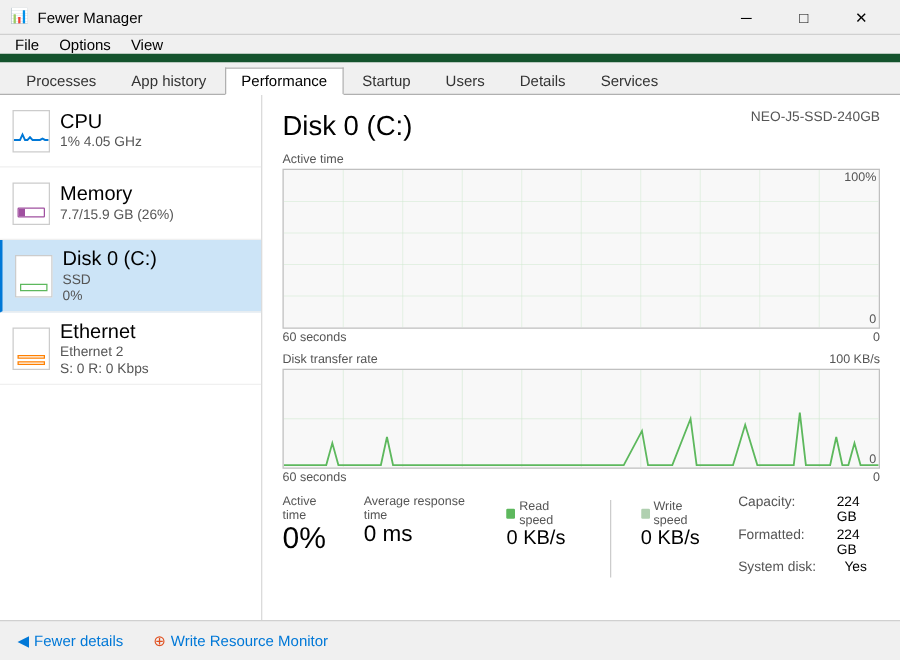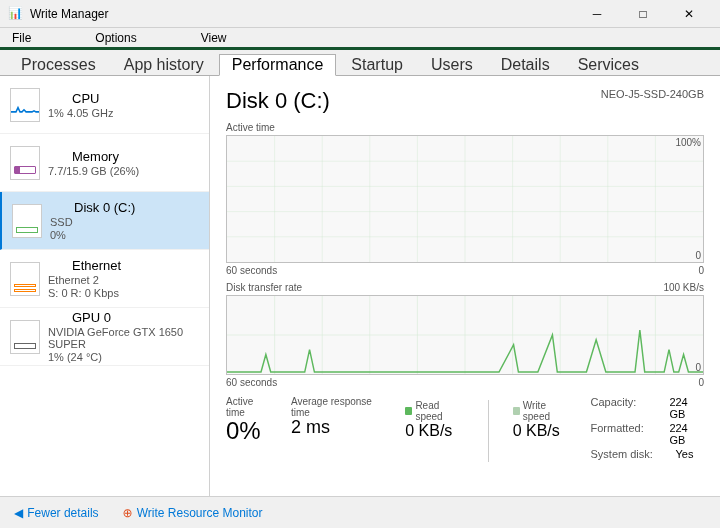--- a/index.html
+++ b/index.html
@@ -24,22 +24,21 @@
       display: flex; align-items: center; justify-content: center;
     }
 
     
     .menu-bar {
       background: #f0f0f0;
       height: 22px;
       display: flex;
       align-items: center;
       padding: 0 4px;
-      border-bottom: 3px solid #14532d;
-      gap: 48px;
+      border-bottom: 7px solid #14532d;
     }
     .menu-item {
       padding: 2px 8px;
       cursor: pointer;
       font-size: 12px;
       color: #000;
       height: 22px;
       display: flex;
       align-items: center;
     }
@@ -49,21 +48,21 @@
       background: #f0f0f0;
       height: 26px;
       display: flex;
       align-items: flex-end;
       padding: 0 8px;
       border-bottom: 1px solid #b0b0b0;
     }
     .tab {
       padding: 4px 12px;
       cursor: pointer;
-      font-size: 16px;
+      font-size: 12px;
       color: #333;
       border: 1px solid transparent;
       border-bottom: none;
       margin-right: 2px;
       height: 22px;
       display: flex;
       align-items: center;
     }
     .tab.active {
       background: #fff;
@@ -100,21 +99,21 @@
     .sidebar-icon {
       width: 30px;
       height: 34px;
       border: 1px solid #ccc;
       flex-shrink: 0;
       position: relative;
       background: #fff;
       overflow: hidden;
     }
     .sidebar-info { flex: 1; }
-    .sidebar-name { font-size: 13px; font-weight: 400; color: #000; margin-left: 24px; }
+    .sidebar-name { font-size: 16px; font-weight: 400; color: #000; }
     .sidebar-detail { font-size: 11px; color: #555; margin-top: 1px; }
 
     
     .cpu-icon-line {
       position: absolute;
       bottom: 4px;
       left: 0;
       width: 100%;
       height: 60%;
     }
@@ -282,21 +281,21 @@
       top: 0; left: 0; right: 0; bottom: 0;
       width: 100%;
       height: 100%;
     }
   </style>
 </head>
 <body>
 
 <div class="title-bar">
   <span class="title-bar-icon">📊</span>
-  <span class="title-bar-text">Write Manager</span>
+  <span class="title-bar-text">Fewer Manager</span>
   <div class="title-bar-controls">
     <button class="title-bar-btn">─</button>
     <button class="title-bar-btn">□</button>
     <button class="title-bar-btn close">✕</button>
   </div>
 </div>
 
 <div class="menu-bar">
   <span class="menu-item">File</span>
   <span class="menu-item">Options</span>
@@ -357,30 +356,20 @@
         <div class="eth-icon-s"></div>
         <div class="eth-icon-r"></div>
       </div>
       <div class="sidebar-info">
         <div class="sidebar-name">Ethernet</div>
         <div class="sidebar-detail">Ethernet 2</div>
         <div class="sidebar-detail">S: 0  R: 0 Kbps</div>
       </div>
     </div>
 
-    <div class="sidebar-item">
-      <div class="sidebar-icon">
-        <div class="gpu-icon-inner"></div>
-      </div>
-      <div class="sidebar-info">
-        <div class="sidebar-name">GPU 0</div>
-        <div class="sidebar-detail">NVIDIA GeForce GTX 1650 SUPER</div>
-        <div class="sidebar-detail">1% (24 °C)</div>
-      </div>
-    </div>
 
   </div>
 
   <div class="content-area">
 
     <div class="content-header">
       <div class="content-title">Disk 0 (C:)</div>
       <div class="content-subtitle">NEO-J5-SSD-240GB</div>
     </div>
 
@@ -446,21 +435,21 @@
     </div>
 
     <div class="stats-section">
       <div class="stats-left">
         <div class="stat-block">
           <div class="stat-label">Active time</div>
           <div class="stat-value">0%</div>
         </div>
         <div class="stat-block">
           <div class="stat-label">Average response time</div>
-          <div class="stat-value-small">2 ms</div>
+          <div class="stat-value-small">0 ms</div>
         </div>
       </div>
 
       <div class="speed-block">
         <div class="speed-item">
           <div class="speed-label-row">
             <div class="speed-dot"></div>
             <span>Read speed</span>
           </div>
           <div class="speed-value">0 KB/s</div>

